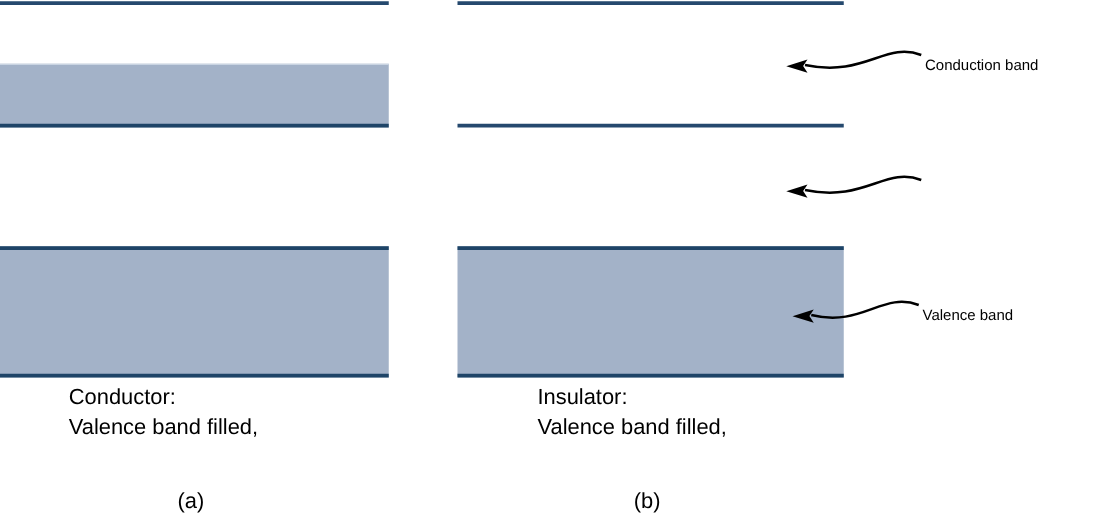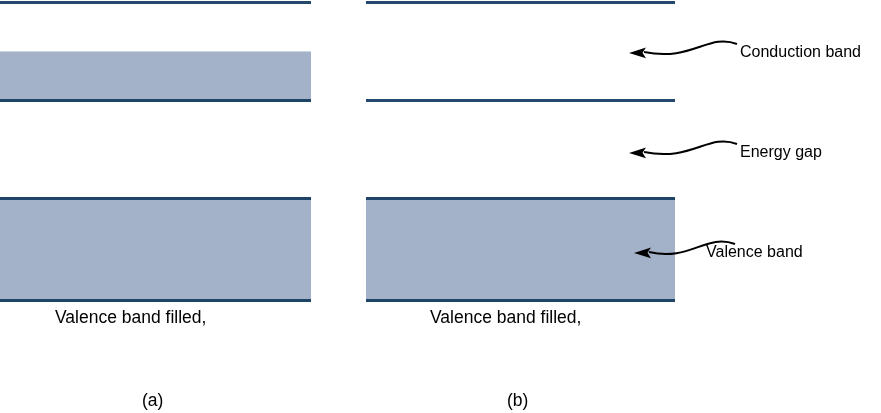--- a/index.html
+++ b/index.html
@@ -44,56 +44,57 @@
     font-size: 17.5px;
     line-height: 23.5px;
     white-space: nowrap;
   }
   .panel-label {
     color: var(--text, #000);
     font-size: 17.5px;
   }
   .annotation {
     color: var(--text, #000);
-    font-size: 16px;
+    font-size: 12px;
     line-height: 20px;
     white-space: nowrap;
   }
   svg.arrows {
     position: absolute;
     left: 0; top: 0;
     pointer-events: none;
   }
 </style>
 </head>
 <body>
 
 <div class="figure">
 
   <div class="abs band-line" style="left:0; top:1px; width:311px;"></div>
   <div class="abs band-fill-bottom" style="left:0; top:51px; width:311px; height:51px;"></div>
   <div class="abs band-filled" style="left:0; top:197px; width:311px; height:105px;"></div>
 
   <div class="abs caption" style="left:55px; top:306px;">
+    <div>Conductor:</div>
     <div>Valence band filled,</div>
   </div>
   <div class="abs panel-label" style="left:142px; top:390px;">(a)</div>
 
   <div class="abs band-line" style="left:366px; top:1px; width:309px;"></div>
   <div class="abs band-line" style="left:366px; top:99px; width:309px;"></div>
   <div class="abs band-filled" style="left:366px; top:197px; width:309px; height:105px;"></div>
 
   <div class="abs caption" style="left:430px; top:306px;">
+    <div>Insulator:</div>
     <div>Valence band filled,</div>
   </div>
   <div class="abs panel-label" style="left:507px; top:390px;">(b)</div>
 
   <div class="abs annotation" style="left:740px; top:42px;">Conduction band</div>
-  <div class="abs annotation" style="left:740px; top:142px;">Energy gap</div>
-  <div class="abs annotation" style="left:706px; top:242px;">Valence band</div>
+  <div class="abs annotation" style="left:738px; top:242px;">Valence band</div>
 
   <svg class="arrows" width="881" height="413" viewBox="0 0 881 413">
     <g stroke="#000000" fill="none" stroke-width="2">
       <path d="M 737 44 C 708 33, 692 62, 644 52"></path>
       <polygon points="629,53 646,47.5 642.5,52.8 646,58.2" fill="#000000" stroke="none"></polygon>
     </g>
     <g stroke="#000000" fill="none" stroke-width="2">
       <path d="M 737 144 C 708 133, 692 162, 644 152"></path>
       <polygon points="629,153 646,147.5 642.5,152.8 646,158.2" fill="#000000" stroke="none"></polygon>
     </g>

